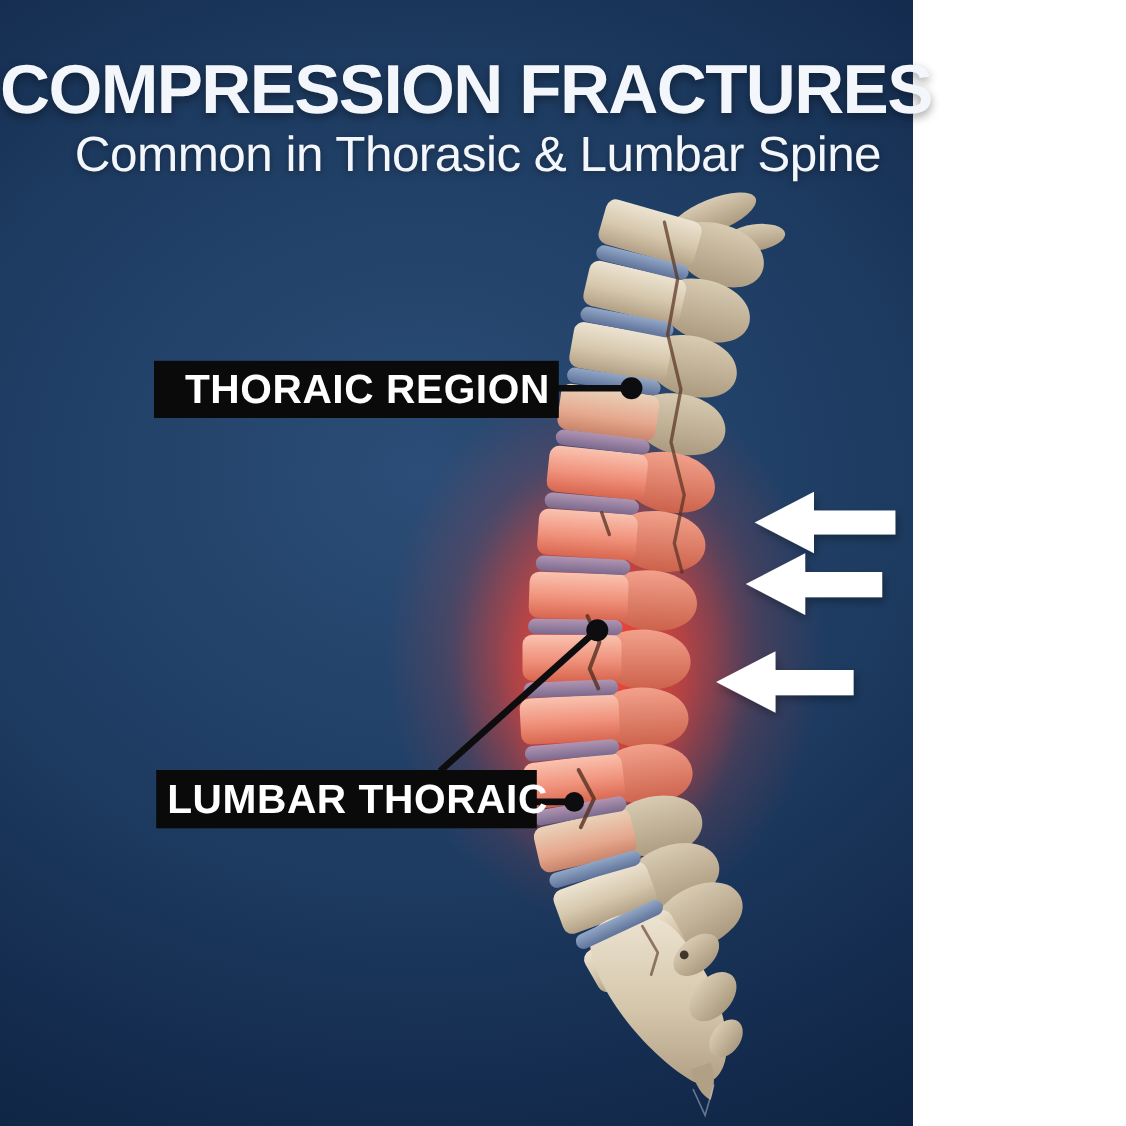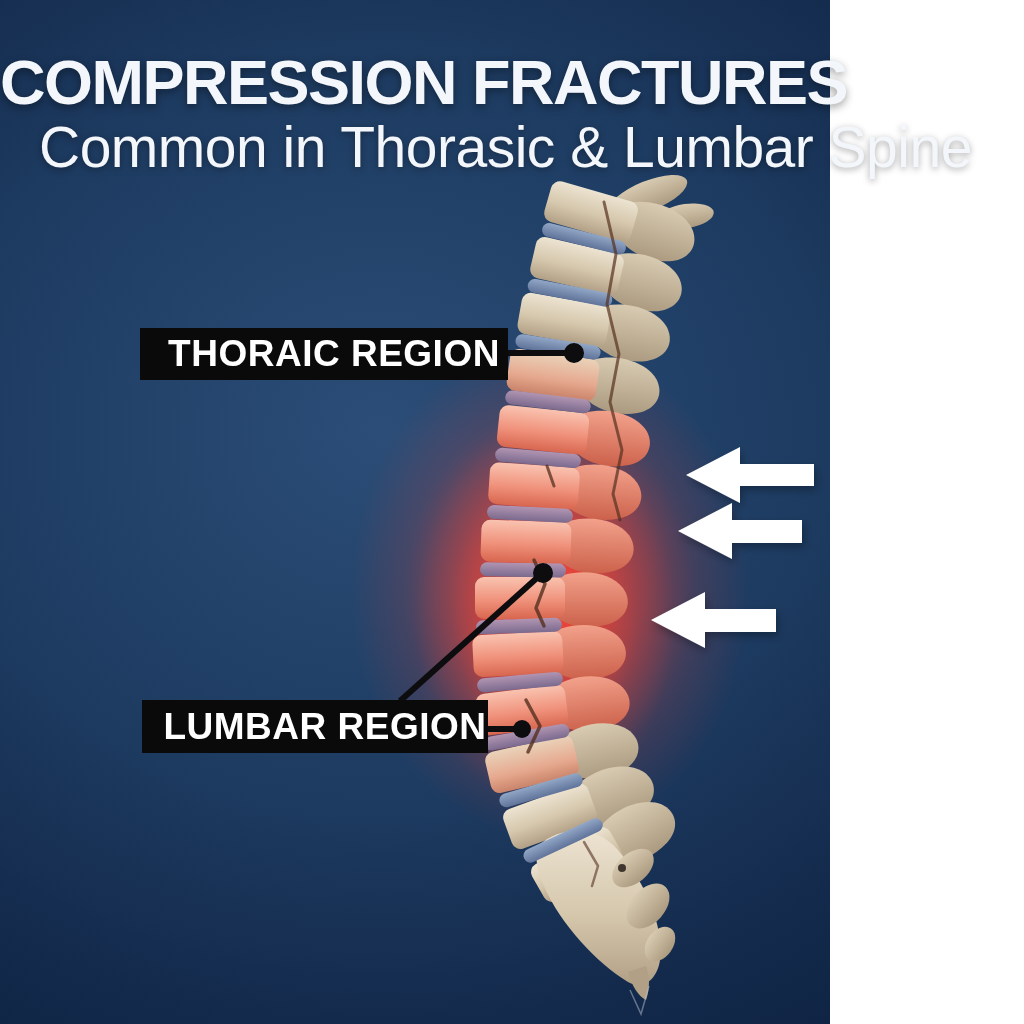--- a/index.html
+++ b/index.html
@@ -26,21 +26,21 @@
     position: absolute; left: 0; right: 0; top: 46px;
     text-align: center;
     font-size: 63px; font-weight: 700; letter-spacing: -1.5px;
     color: var(--title-text, #f3f6fa);
     text-shadow: 0 3px 9px rgba(0,0,0,.38);
     white-space: nowrap;
   }
   .subtitle {
     position: absolute; left: 0; right: 0; top: 114px;
     text-align: center;
-    font-size: 57px; font-weight: 400; letter-spacing: -0.5px;
+    font-size: 45px; font-weight: 400; letter-spacing: -0.5px;
     color: var(--title-text, #eef1f6);
     text-shadow: 0 2px 7px rgba(0,0,0,.35);
     white-space: nowrap;
     margin-left: 39px;
   }
   .callout {
     position: absolute;
     background: var(--label-bg, #0a0a0b);
     color: var(--label-text, #ffffff);
     font-weight: 700; font-size: 37px; letter-spacing: .5px;
@@ -237,14 +237,14 @@
       <polygon points="686,475 740,447 740,464 814,464 814,486 740,486 740,503" style="fill:var(--arrow,#ffffff)"></polygon>
       <polygon points="678,531 732,503 732,520 802,520 802,543 732,543 732,559" style="fill:var(--arrow,#ffffff)"></polygon>
       <polygon points="651,620 705,592 705,609 776,609 776,632 705,632 705,648" style="fill:var(--arrow,#ffffff)"></polygon>
     </g>
   </svg>
 
   <div class="title">COMPRESSION FRACTURES</div>
   <div class="subtitle">Common in Thorasic &amp; Lumbar Spine</div>
 
   <div class="callout thoracic">THORAIC REGION</div>
-  <div class="callout lumbar">LUMBAR REGION</div>
+  <div class="callout lumbar">LUMBAR THORAIC</div>
 </div>
 
 </body></html>

